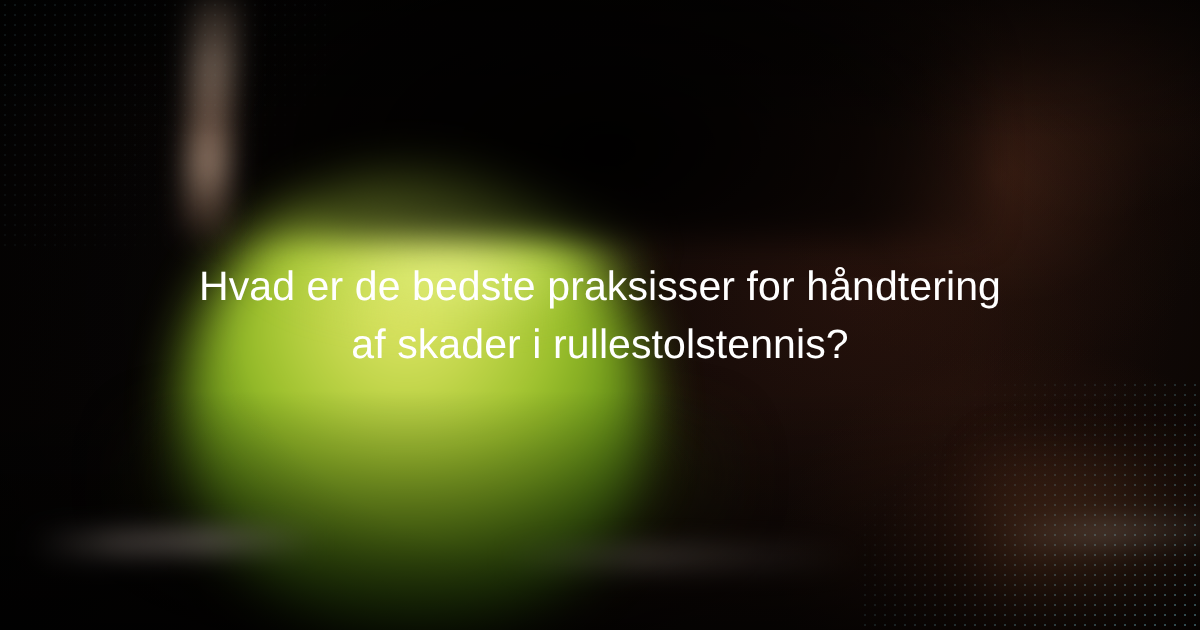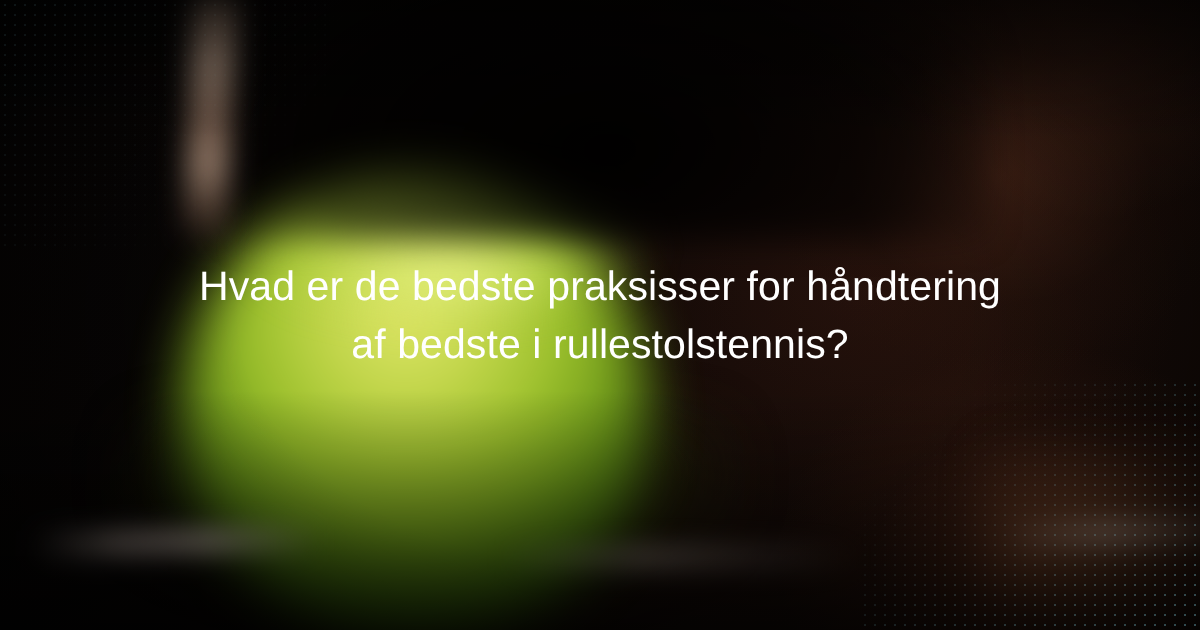--- a/index.html
+++ b/index.html
@@ -223,17 +223,17 @@
     <div class="streak-b"></div>
     <div class="streak-c"></div>
     <div class="vignette"></div>
     <div class="dots dots-tl"></div>
     <div class="dots dots-br"></div>
   </div>
 
   <div id="question-card">
     <div id="question-text">
       <span class="ln">Hvad er de bedste praksisser for håndtering</span>
-      <span class="ln">af bedste i rullestolstennis?</span>
+      <span class="ln">af skader i rullestolstennis?</span>
     </div>
   </div>
 
 </div>
 
 </body></html>

